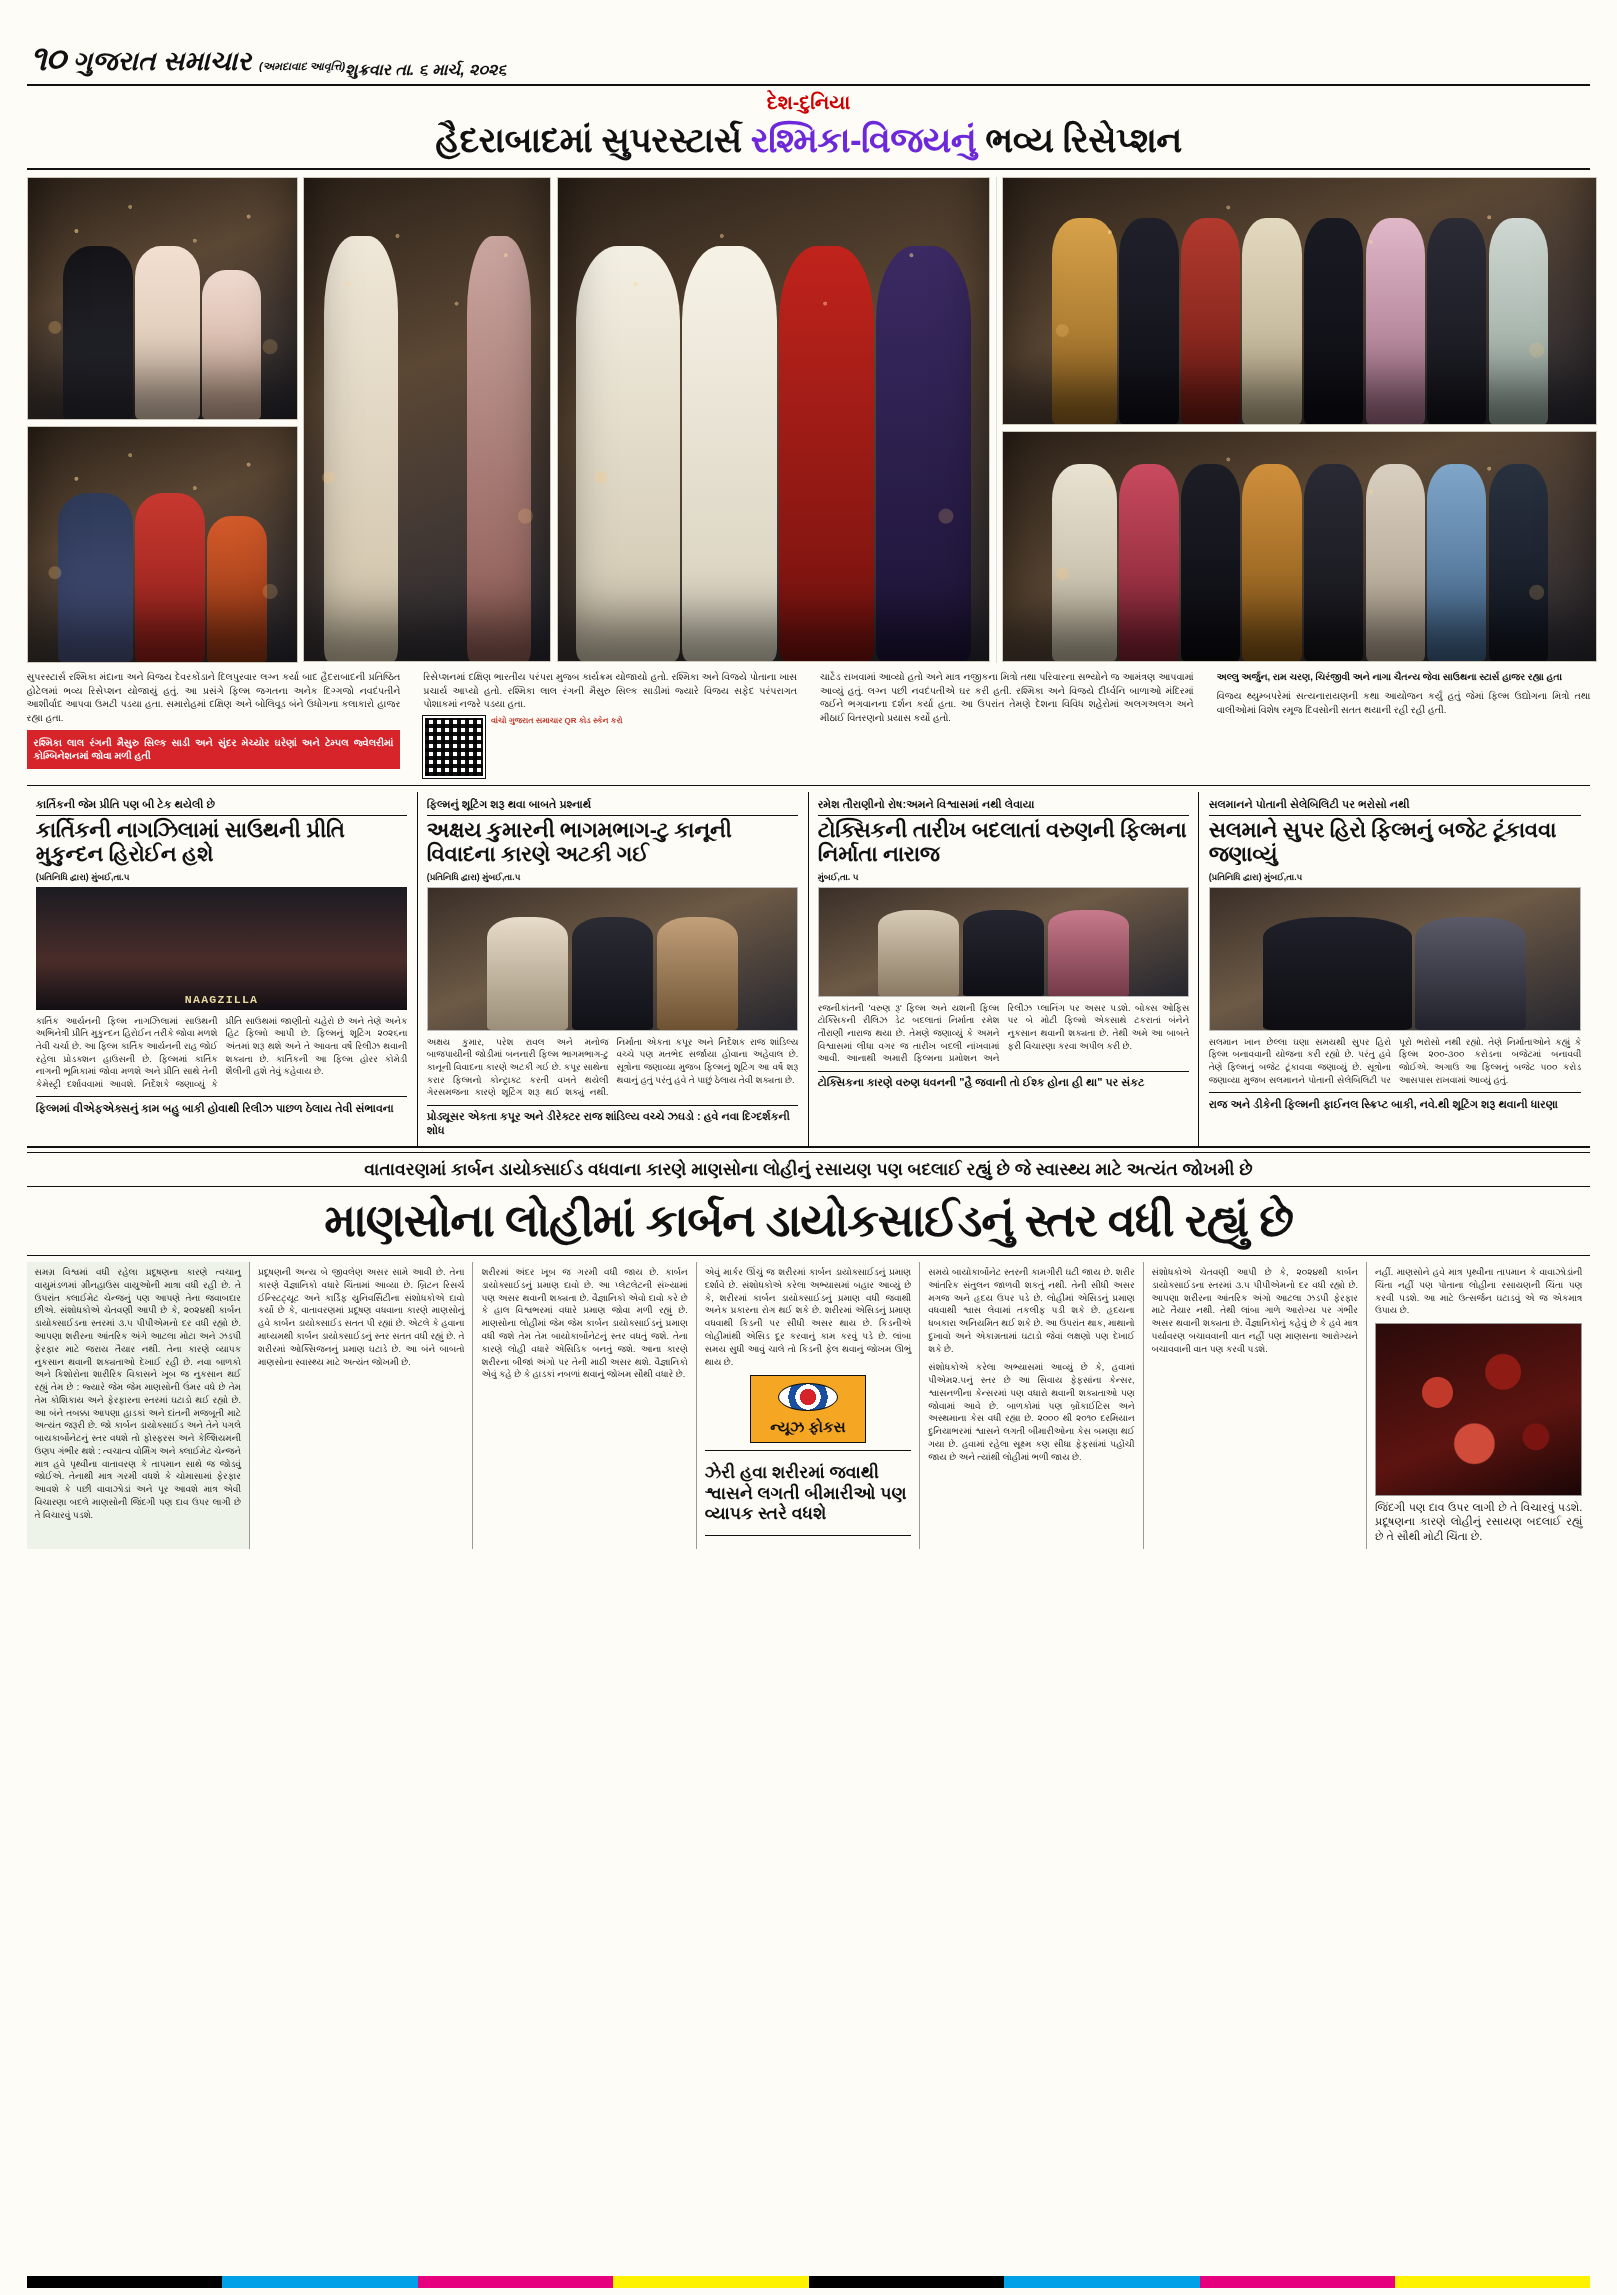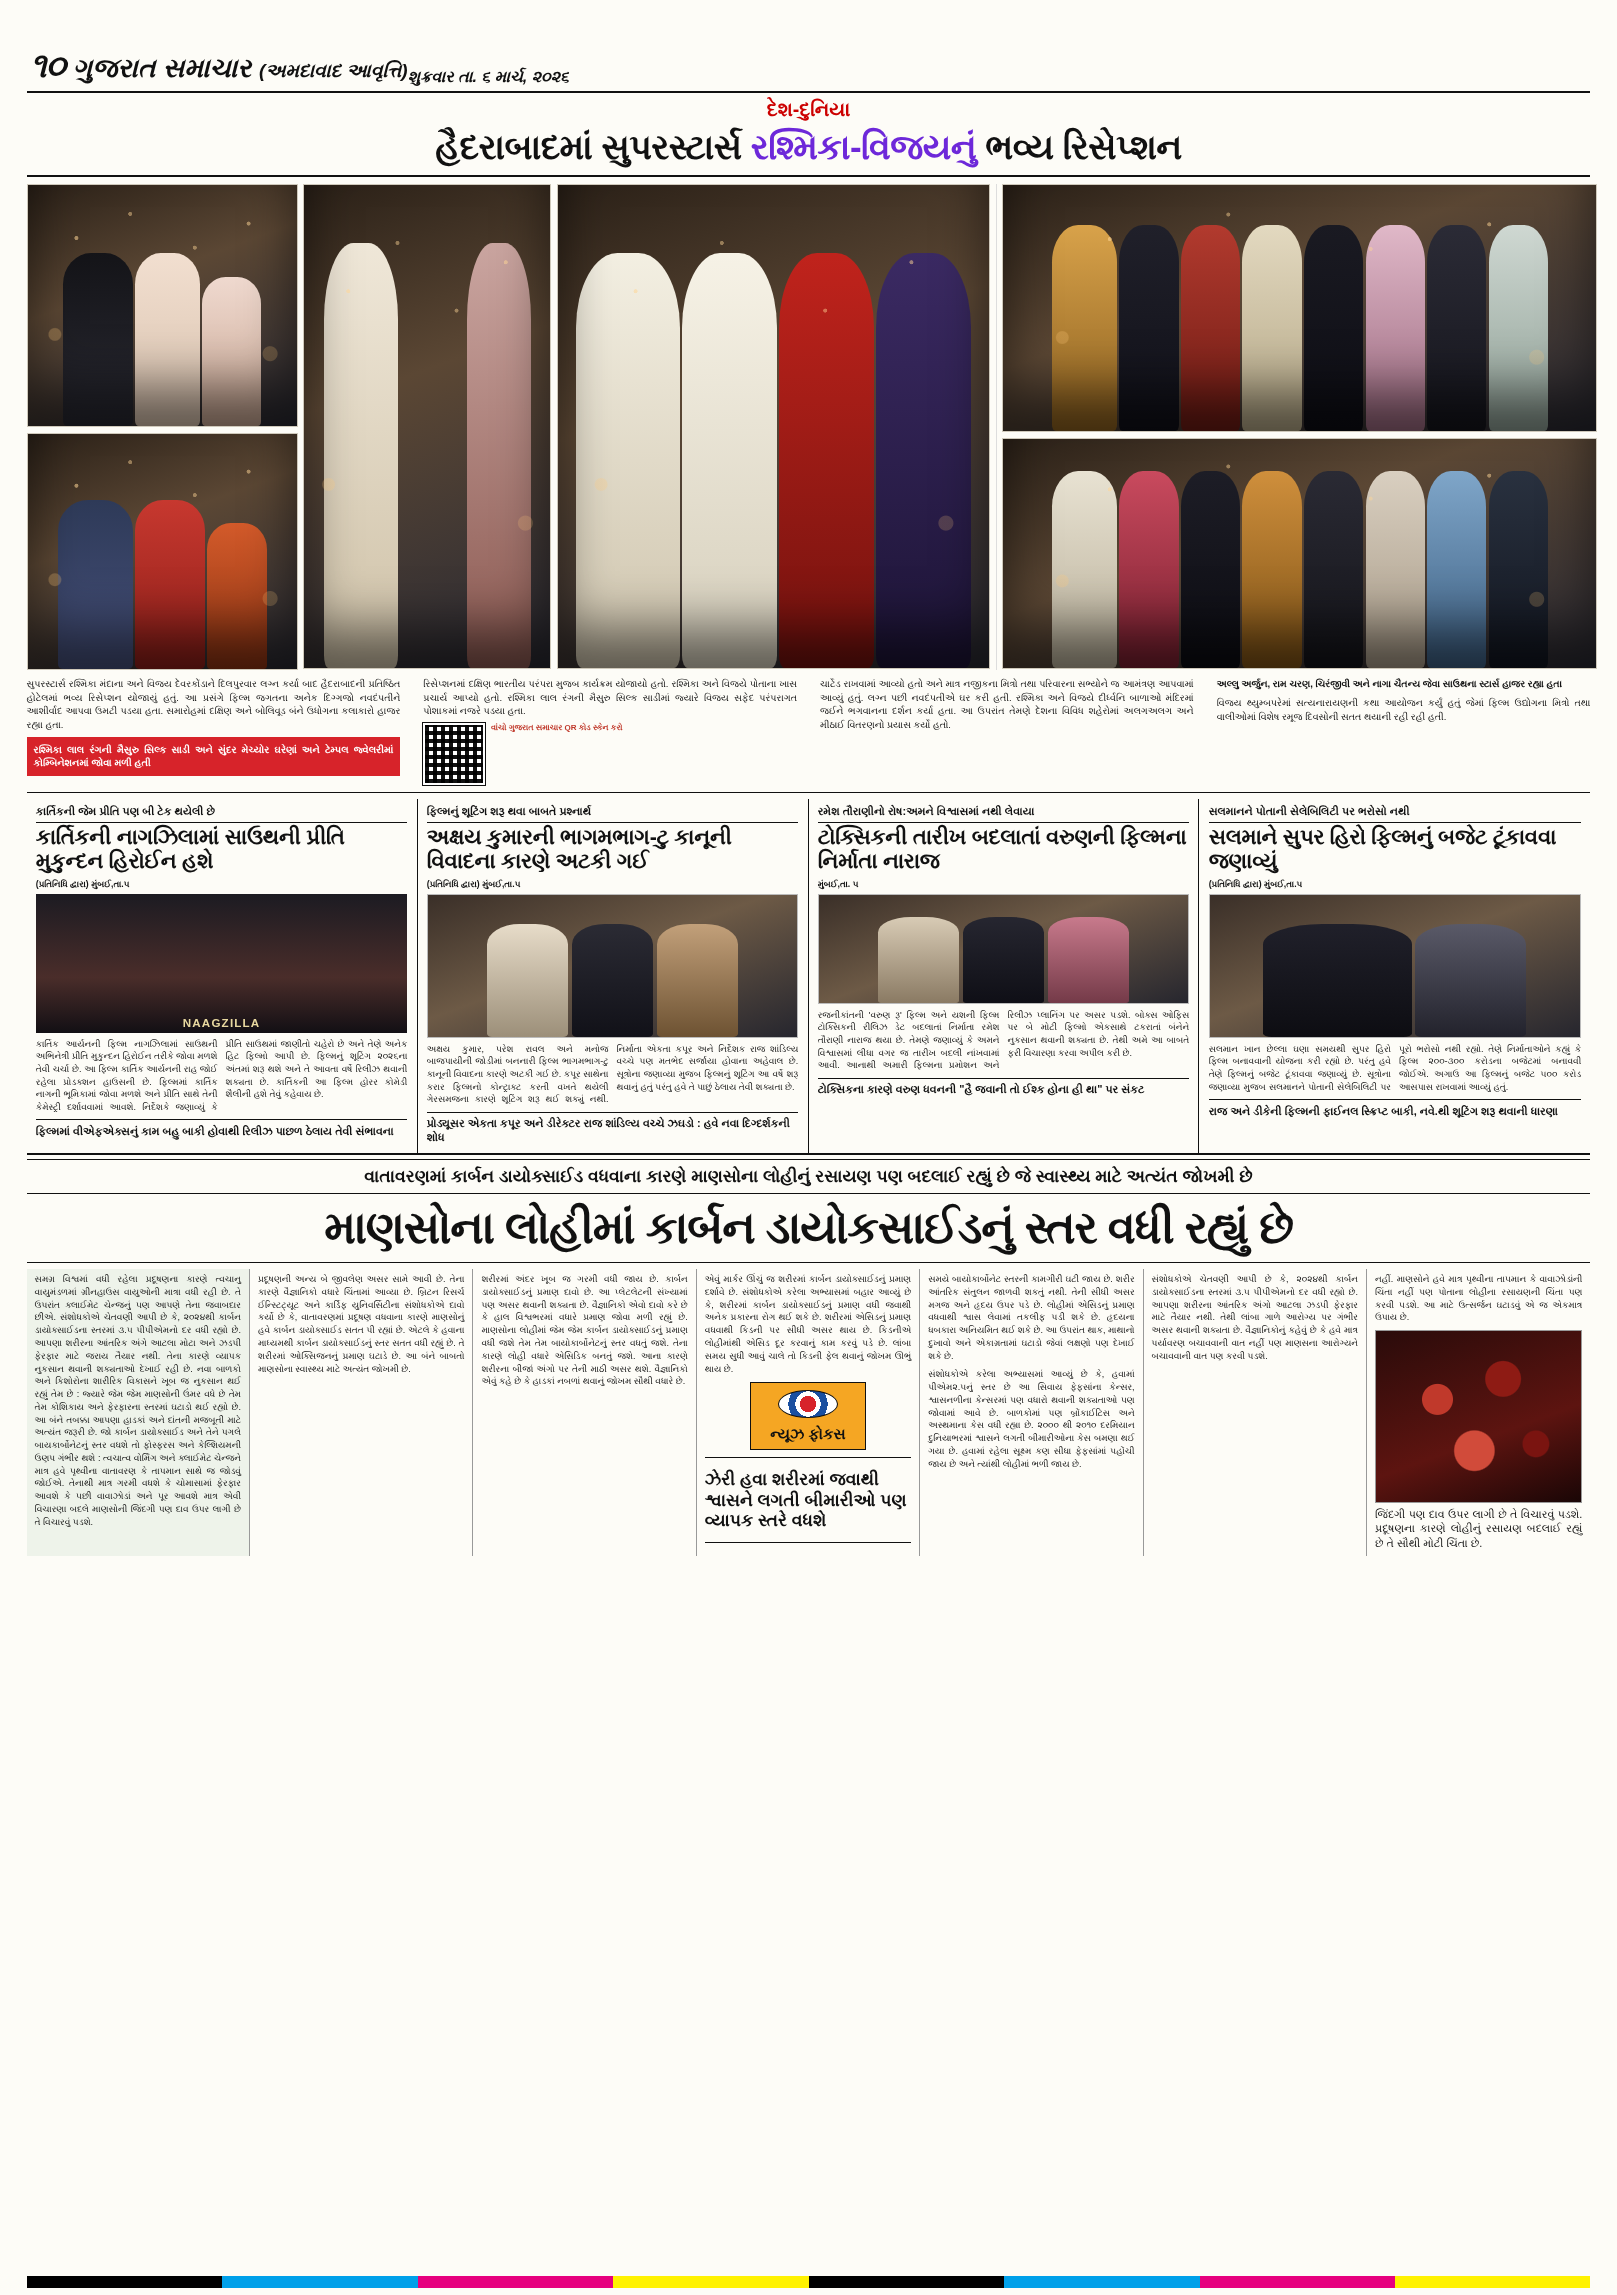--- a/index.html
+++ b/index.html
@@ -25,21 +25,21 @@
     display: flex;
     align-items: flex-end;
     justify-content: flex-start;
     padding: 23px 3.5px 4.6px 3.5px;
     border-bottom: 2.9px solid #111;
     font-style: italic;
   }
   .mast-left { display:flex; align-items: baseline; gap: 8px; }
   .page-num { font-size: 34px; font-weight: bold; letter-spacing: -1.2px; }
   .paper-name { font-size: 26.6px; font-weight: bold; }
-  .edition { font-size: 19px; font-weight: bold; margin-top: 37px; }
+  .edition { font-size: 11px; font-weight: bold; margin-top: 37px; }
   .mast-right { font-size: 16px; font-weight: bold; }
 
   
   .section-bar { text-align:center; padding: 5.8px 0 1.2px 0; }
   .section-title { color: #cc0000; font-size: 19.6px; font-weight: bold; }
   .headline-main {
     text-align:center;
     font-size: 35px;
     font-weight: bold;
     letter-spacing: -0.6px;
@@ -126,21 +126,21 @@
   .story-body.c2 { column-count: 2; }
   .story-foot { font-size: 11px; font-weight:bold; line-height:1.25; margin-top:5.8px; border-top:0.6px solid #111; padding-top:4.6px; }
   .inline-photo {
     height: 110px; margin: 4.6px 0;
     background: linear-gradient(160deg,#3a2f28,#6d5a46 45%,#26262e 100%);
     position: relative; overflow:hidden; border:0.6px solid #bbb;
   }
   .inline-photo.tall { height: 144px; }
   .inline-photo .figs { position:absolute; bottom:0; left:0; right:0; height:80%; display:flex; align-items:flex-end; justify-content:center; gap:3.5px;}
   .inline-photo .fig { width: 22%; }
-  .poster { height: 139px; background: linear-gradient(180deg,#1c1b22,#4a2d2a 60%,#120f14); position:relative; overflow:hidden; margin:4.6px 0;}
+  .poster { height: 123px; background: linear-gradient(180deg,#1c1b22,#4a2d2a 60%,#120f14); position:relative; overflow:hidden; margin:4.6px 0;font-family:Liberation Mono, monospace;}
   .poster .ttl { position:absolute; bottom:4.6px; left:0; right:0; text-align:center; color:#e8d9a0; font-size:11.6px; font-weight:bold; letter-spacing:1.2px;}
 
   
   .feature { margin-top: 4.6px; }
   .feat-strap {
     text-align:center; font-size: 17.3px; font-weight:bold;
     border-top: 1.7px solid #111; border-bottom: 1.2px solid #111;
     padding: 5.8px 0;
   }
   .feat-head {

